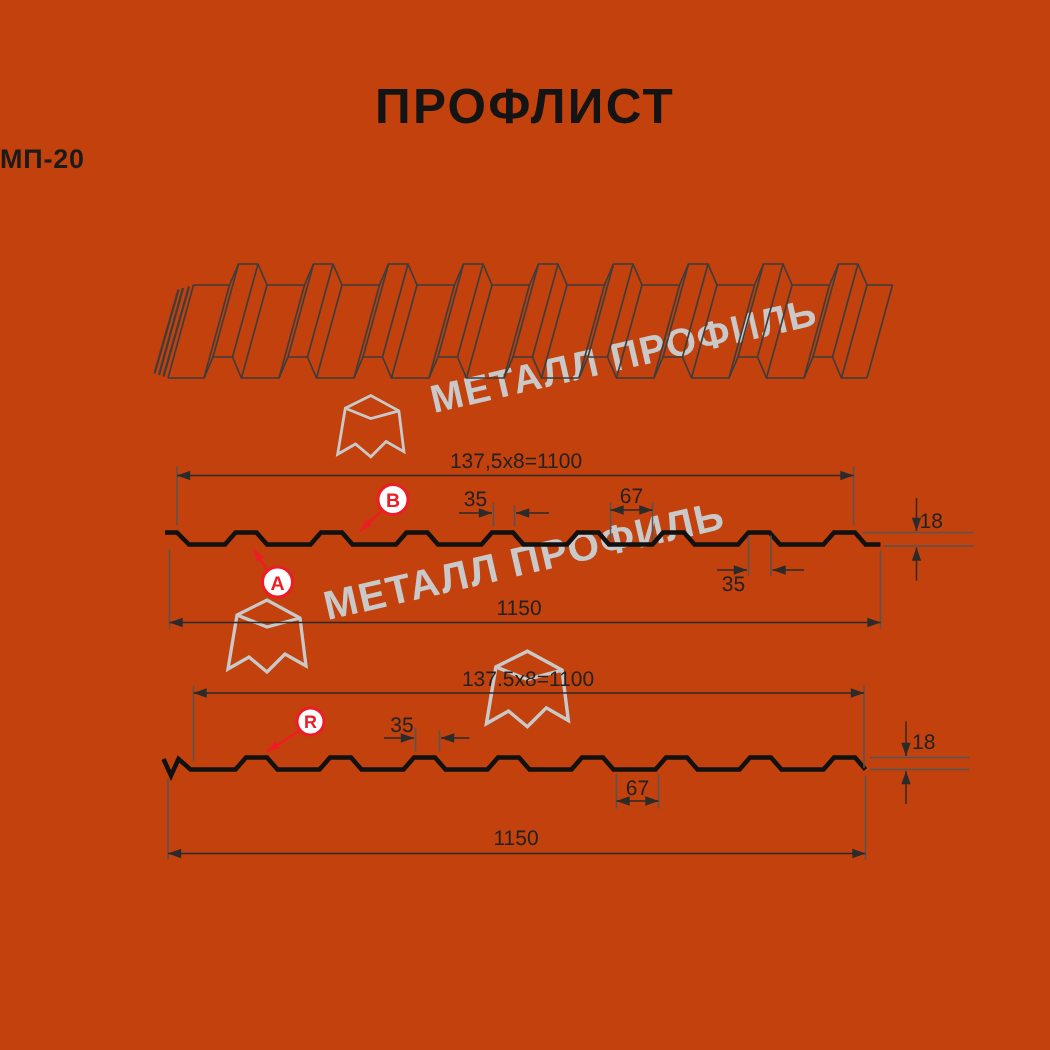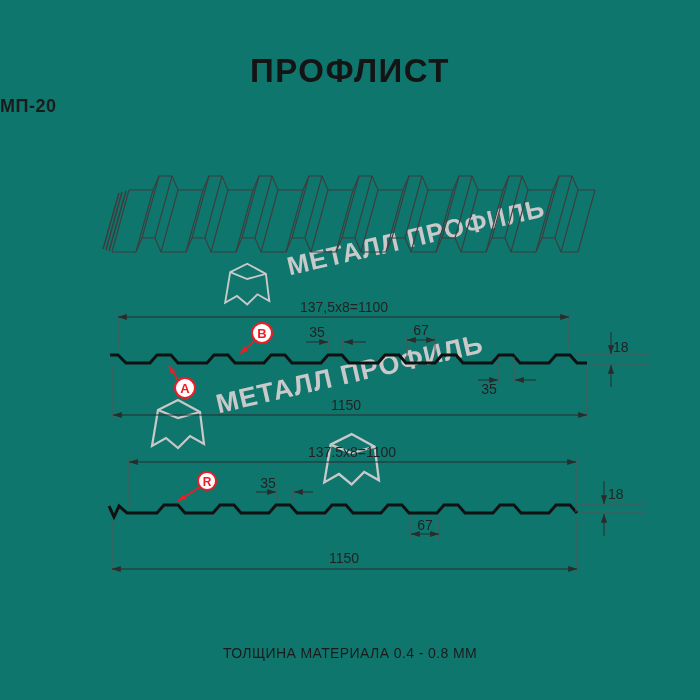--- a/index.html
+++ b/index.html
@@ -1,17 +1,17 @@
 <!DOCTYPE html>
 <html><head>
 <meta charset="utf-8">
 <style>
   html,body{margin:0;padding:0;background:#fff;}
   .page{
-    position:relative;width:700px;height:700px;background:#0f766e;
+    position:relative;width:700px;height:700px;background:#c2410c;
     font-family:"Liberation Sans",sans-serif;overflow:hidden;
   }
   .title{
     position:absolute;top:52px;left:0;width:700px;text-align:center;
     font-size:33px;font-weight:800;letter-spacing:1.5px;color:#141414;
   }
   .subtitle{
     position:absolute;top:96px;left:0;width:700px;text-align:left;
     font-size:18px;font-weight:600;letter-spacing:0.5px;color:#1b1b1b;
   }
@@ -173,14 +173,13 @@
       <text class="dimtxt" x="425" y="530" text-anchor="middle">67</text>
       <text class="dimtxt" x="344" y="563" text-anchor="middle">1150</text>
       <g>
         <line x1="200" y1="487" x2="178" y2="501" stroke="#ee1c25" stroke-width="1.6" marker-end="url(#mR)"></line>
         <circle cx="207" cy="481" r="9" fill="#fff" stroke="#ee1c25" stroke-width="2"></circle>
         <text class="lbltxt-r" x="207" y="485.5" text-anchor="middle">R</text>
       </g>
     </g>
   </svg>
 
-  <div class="footer">ТОЛЩИНА МАТЕРИАЛА 0.4 - 0.8 ММ</div>
 </div>
 
 </body></html>

